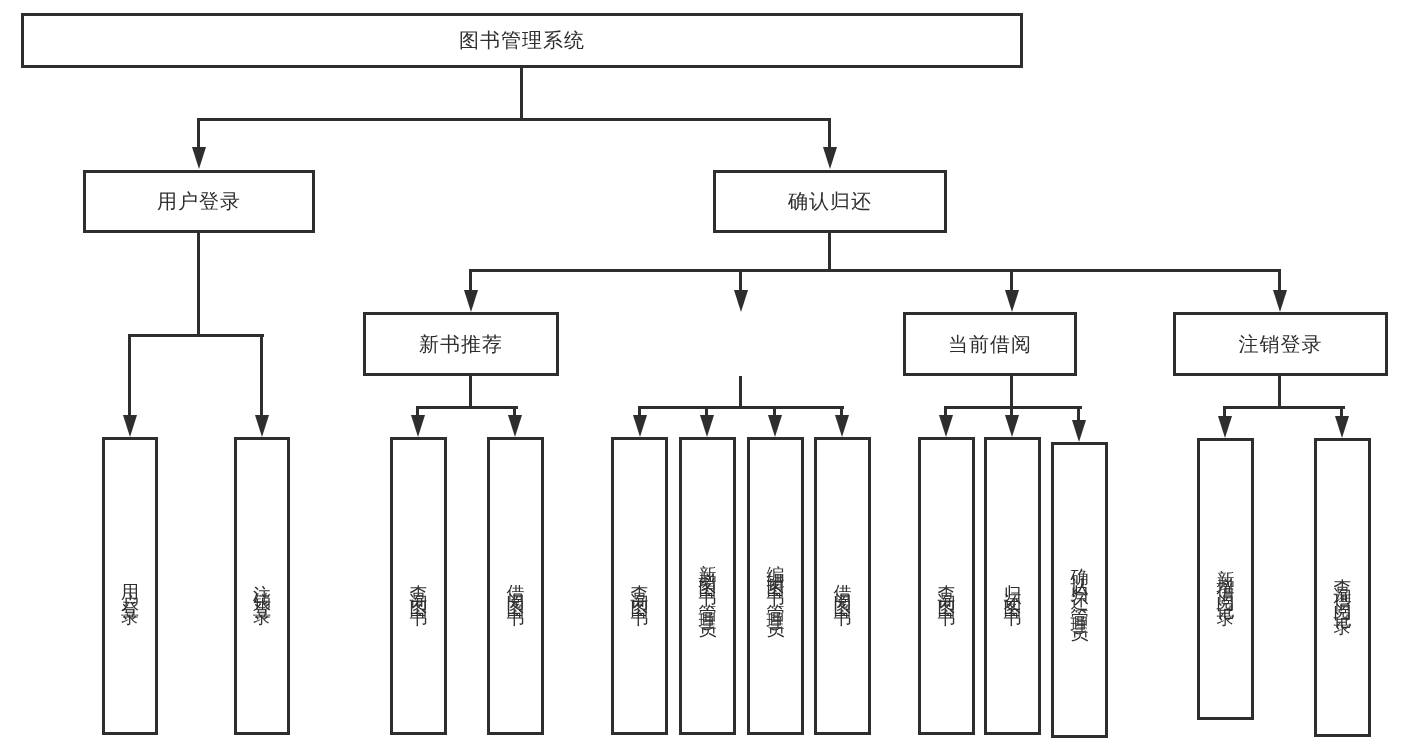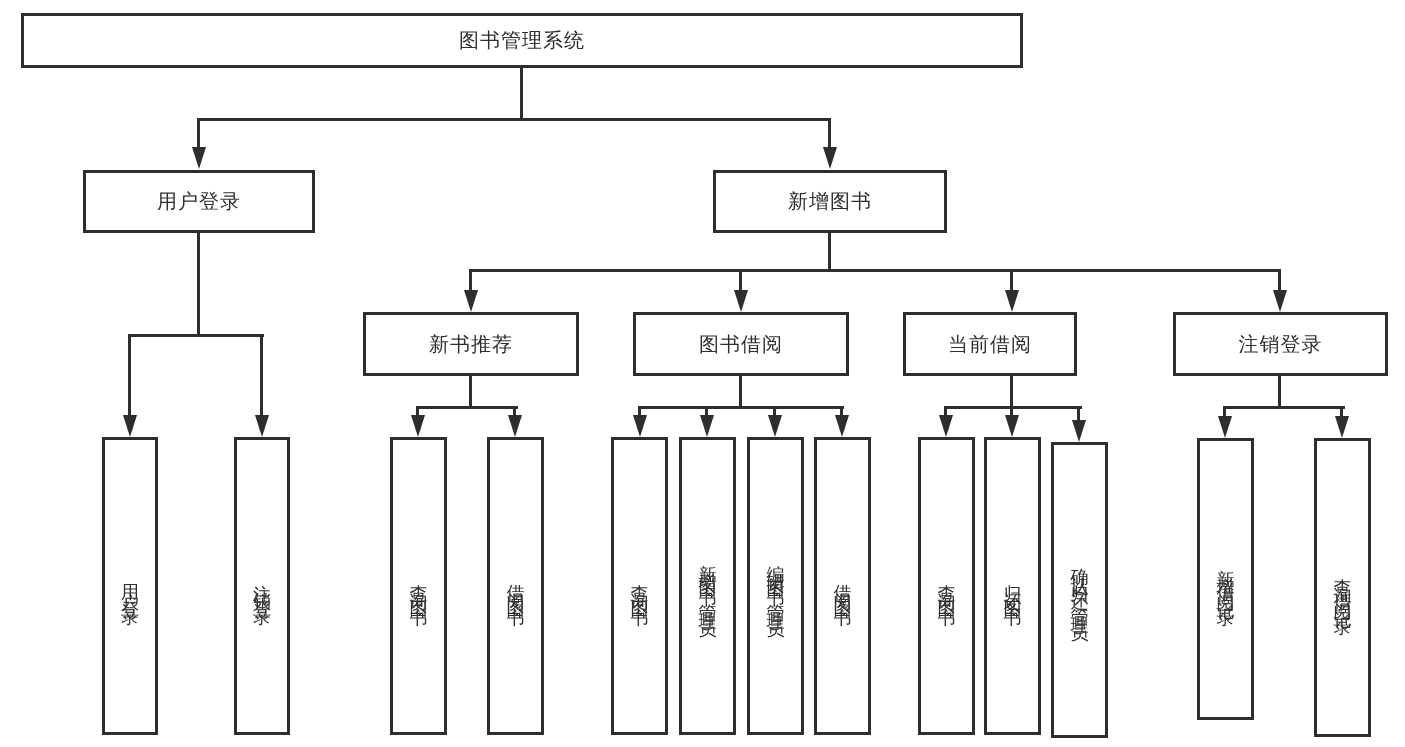--- a/index.html
+++ b/index.html
@@ -68,28 +68,25 @@
 <div id="canvas">
 
   <div class="box" style="left:21px;top:13px;width:1002px;height:55px;">
     <span class="hlabel">图书管理系统</span>
   </div>
 
   <div class="box" style="left:83px;top:170px;width:232px;height:63px;">
     <span class="hlabel">用户登录</span>
   </div>
   <div class="box" style="left:713px;top:170px;width:234px;height:63px;">
-    <span class="hlabel">新增图书</span>
+    <span class="hlabel">确认归还</span>
   </div>
 
-  <div class="box" style="left:363px;top:312px;width:216px;height:64px;">
+  <div class="box" style="left:363px;top:312px;width:196px;height:64px;">
     <span class="hlabel">新书推荐</span>
-  </div>
-  <div class="box" style="left:633px;top:312px;width:216px;height:64px;">
-    <span class="hlabel">图书借阅</span>
   </div>
   <div class="box" style="left:903px;top:312px;width:174px;height:64px;">
     <span class="hlabel">当前借阅</span>
   </div>
   <div class="box" style="left:1173px;top:312px;width:215px;height:64px;">
     <span class="hlabel">注销登录</span>
   </div>
 
   <div class="box leaf" style="left:102px;top:437px;width:56px;height:298px;">
     <span class="vlabel">用户登录</span>

